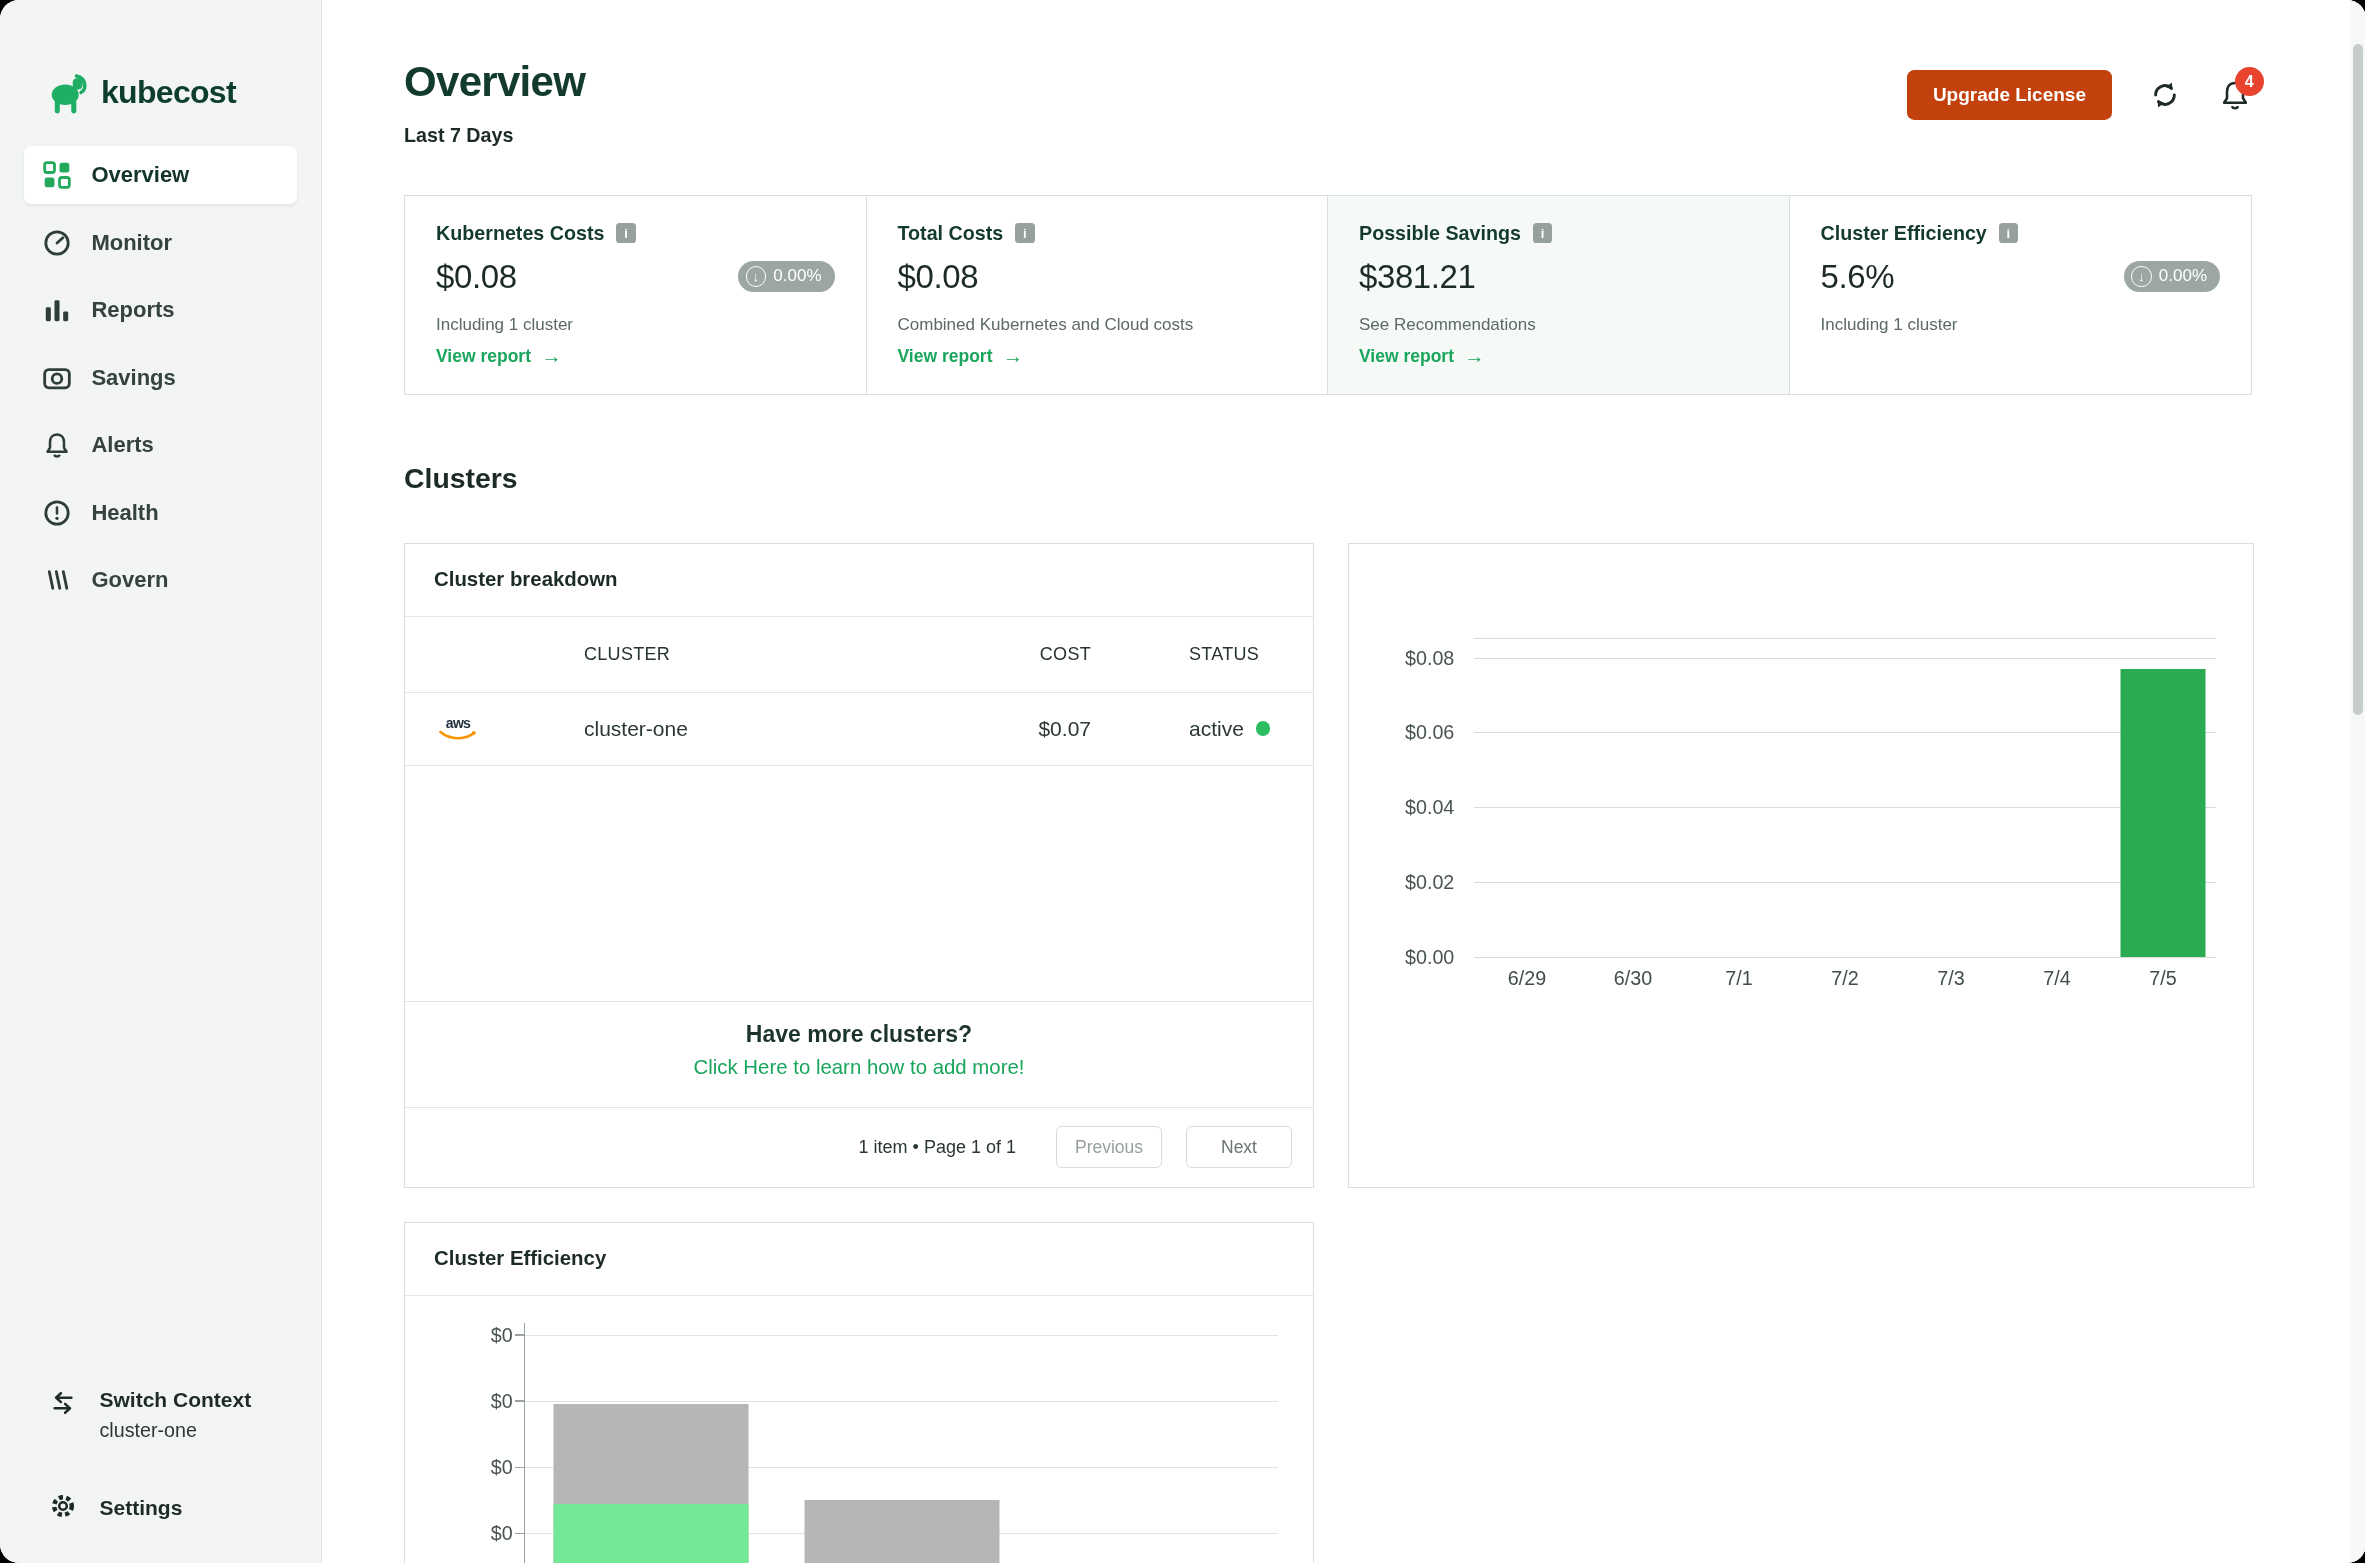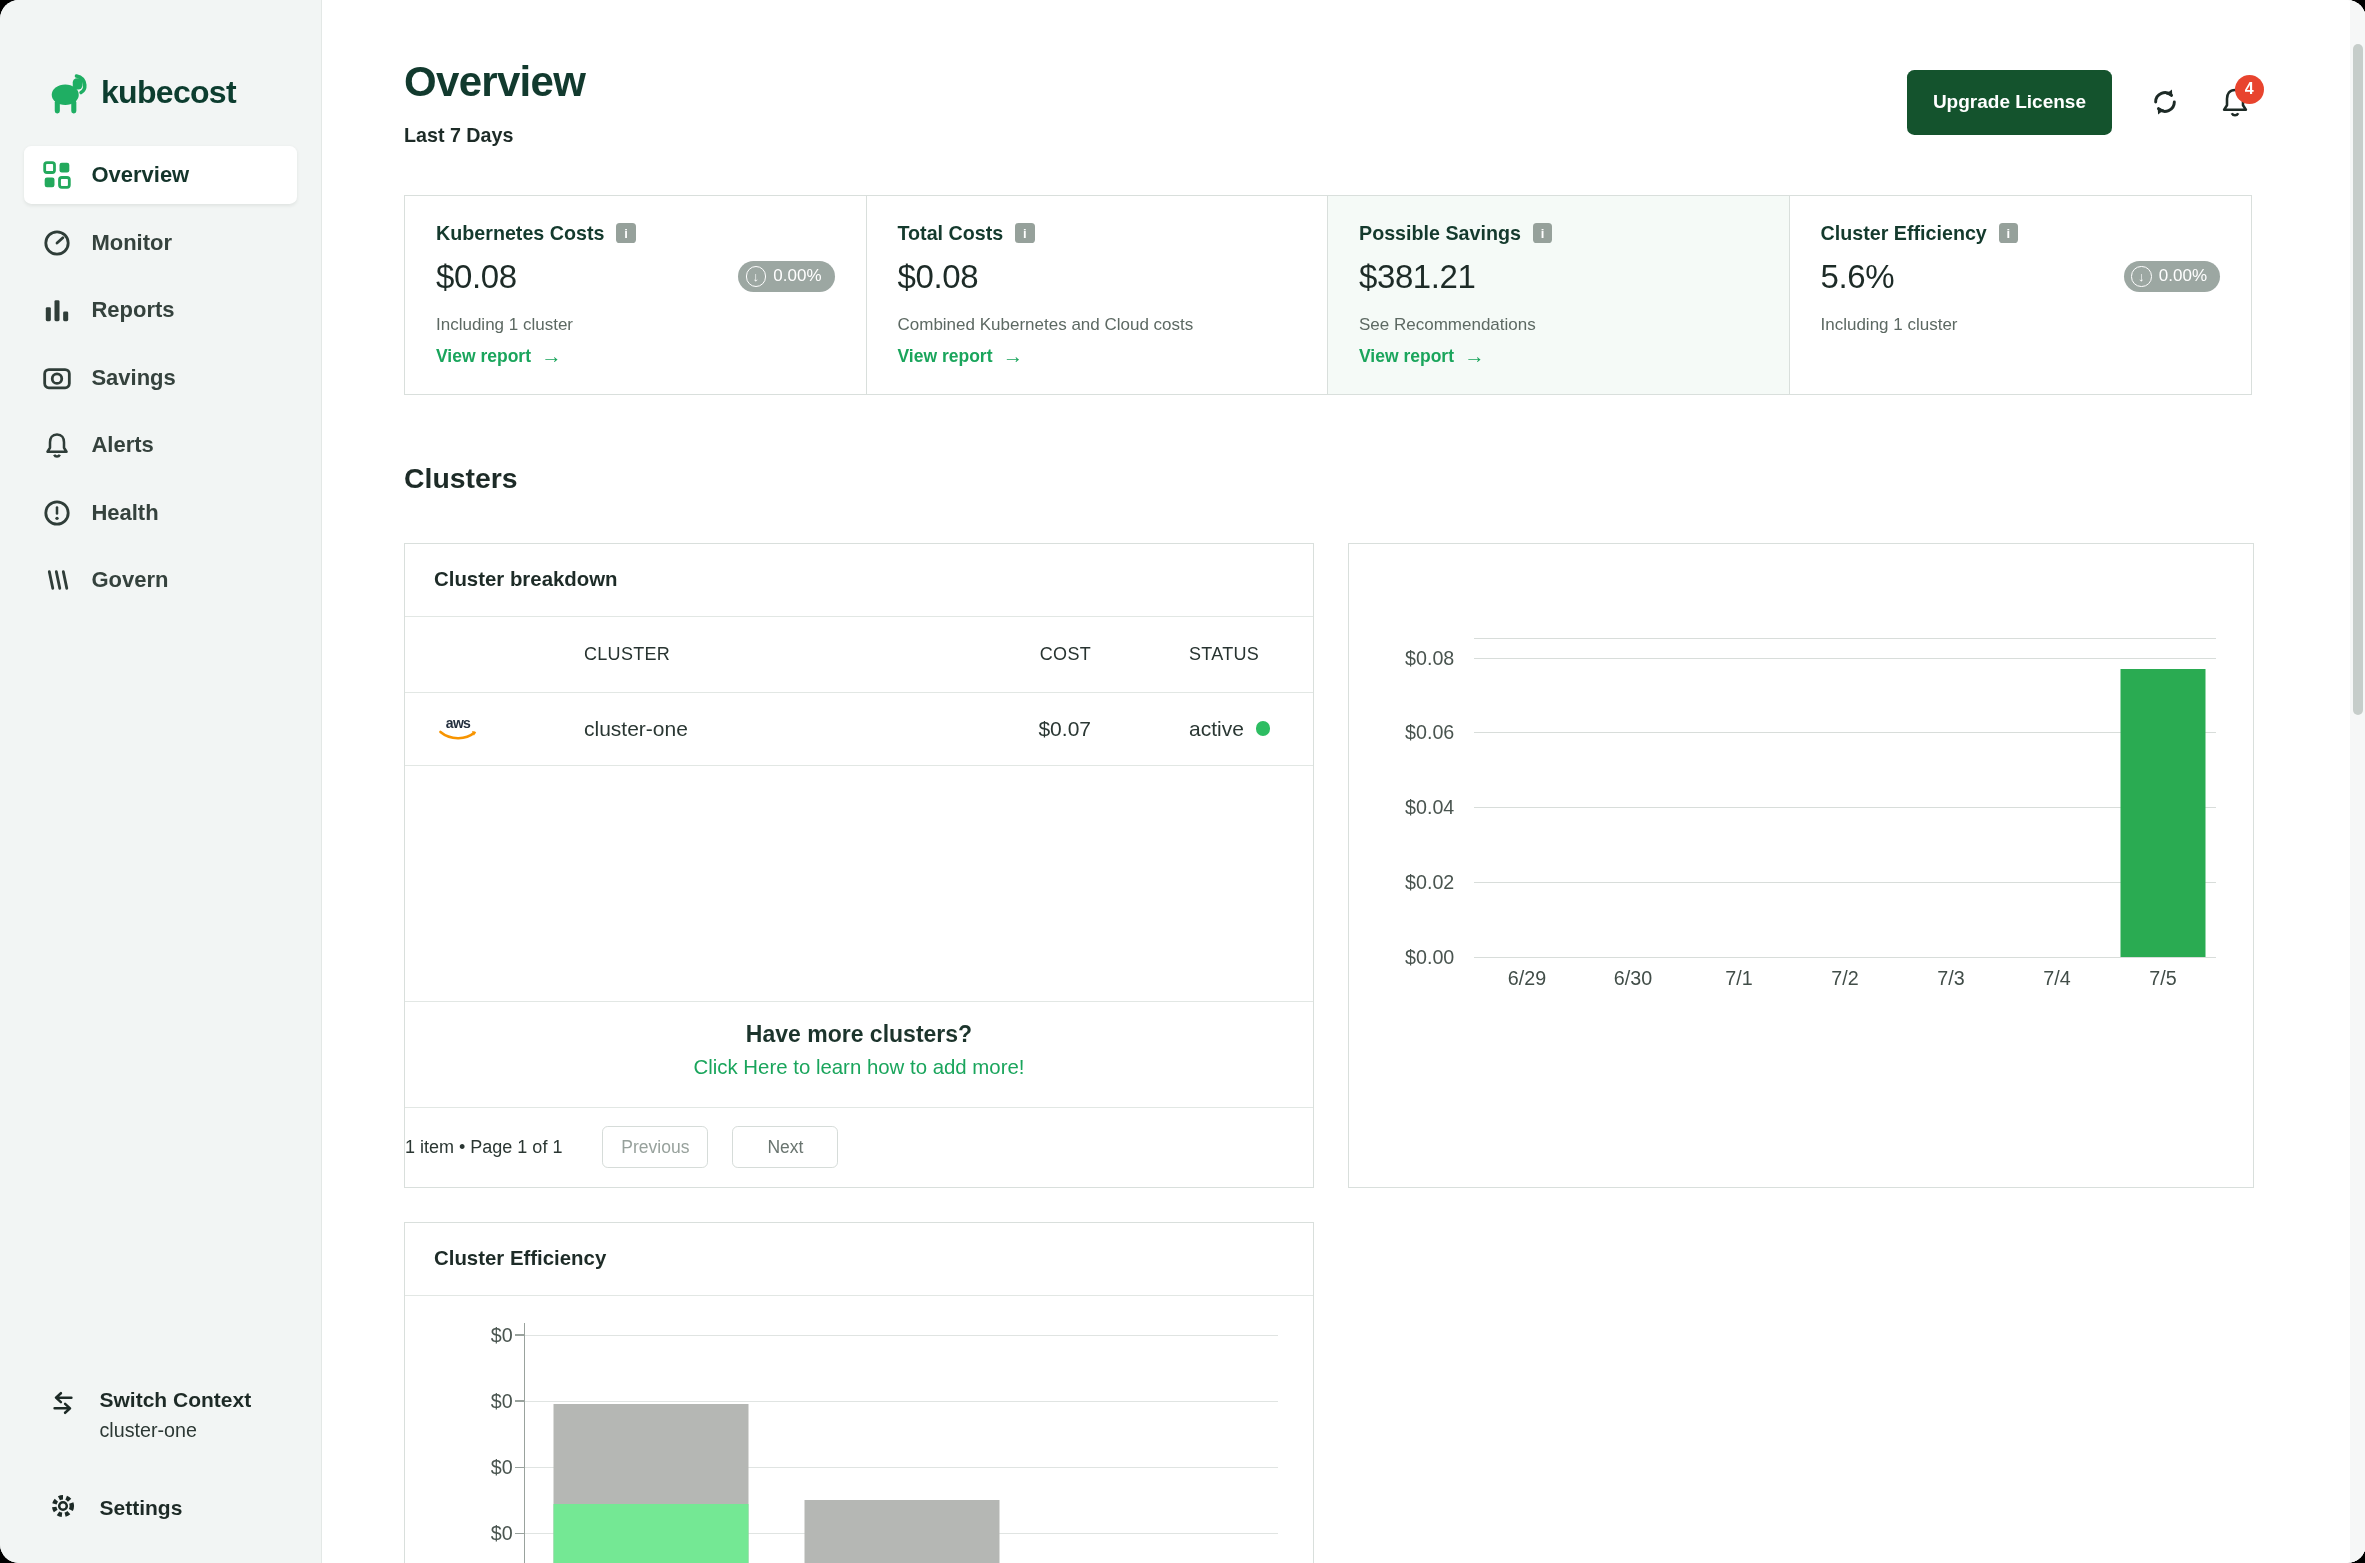--- a/index.html
+++ b/index.html
@@ -29,22 +29,22 @@
   .footer-sub { font-size:19.7px; font-weight:400; color:#2c3834; margin-top:7.3px; }
   .footer-item.settings { margin-top:31px; align-items:flex-end; }
 
   
   .main { position:absolute; left:322px; top:0; right:0; bottom:0; background:#fff; }
   .content { padding:58px 114px 0 82px; }
   .header-row { display:flex; justify-content:space-between; align-items:flex-start; }
   .page-title { font-size:42px; font-weight:700; color:#123a2e; letter-spacing:-0.7px; }
   .page-subtitle { font-size:19.7px; font-weight:700; color:#1d2b27; margin-top:17.5px; }
   .header-actions { display:flex; align-items:center; gap:35px; margin-top:11.7px; }
-  .upgrade-btn { height:65px; padding:0 26px; border:none; border-radius:7.3px;
-    background:#14532d; color:#fff; font-size:19px; font-weight:700;
+  .upgrade-btn { height:50px; padding:0 26px; border:none; border-radius:7.3px;
+    background:#c2410c; color:#fff; font-size:19px; font-weight:700;
     font-family:inherit; cursor:pointer; }
   .icon-btn { background:none; border:none; cursor:pointer; color:#1d2a26; position:relative;
     width:35px; height:35px; display:flex; align-items:center; justify-content:center; }
   .icon-btn svg { width:32px; height:32px; }
   .notif-badge { position:absolute; top:-10.2px; right:-11.7px; min-width:29px; height:29px;
     border-radius:14.6px; background:#e8442e; color:#fff; font-size:16px; font-weight:700;
     display:flex; align-items:center; justify-content:center; }
 
   
   .stats-row { margin-top:48px; display:grid; grid-template-columns:repeat(4,1fr);
@@ -88,21 +88,21 @@
   .th-status { padding-left:98px; }
   .status-dot { width:14.6px; height:14.6px; border-radius:50%; background:#2dbd62; }
   .aws-logo { display:inline-flex; flex-direction:column; align-items:center; width:48px; }
   .aws-text { font-size:14px; font-weight:700; color:#232f3e; letter-spacing:-0.7px; line-height:1; }
   .aws-smile { width:44px; height:11.7px; }
   .spacer { flex:1; }
   .more-section { border-top:0.7px solid #e2e7e4; height:106px; text-align:center; padding-top:19px; }
   .more-title { font-size:23px; font-weight:700; color:#1c342c; }
   .more-link { font-size:20.4px; font-weight:500; color:#1aa55c; margin-top:8.8px; cursor:pointer; }
   .table-footer { border-top:0.7px solid #e2e7e4; height:80px; display:flex; align-items:center;
-    padding-right:21px; gap:24px; }
+    justify-content:flex-end; padding-right:21px; gap:24px; }
   .pagination-text { font-size:18px; font-weight:500; color:#2a3632; margin-right:16px; }
   .pager-btn { width:106px; height:42px; border:0.7px solid #d6dcd9; border-radius:5.8px;
     background:#fff; font-size:17.5px; font-family:inherit; cursor:pointer; }
   .pager-btn.prev { color:#97a19c; }
   .pager-btn.next { color:#6a7570; }
 
   
   .plot { position:absolute; }
   .gridline { position:absolute; left:0; right:0; height:0; border-top:1.5px solid #d8ddda; }
   .ytick { position:absolute; right:100%; transform:translateY(-50%); font-size:19.7px;

